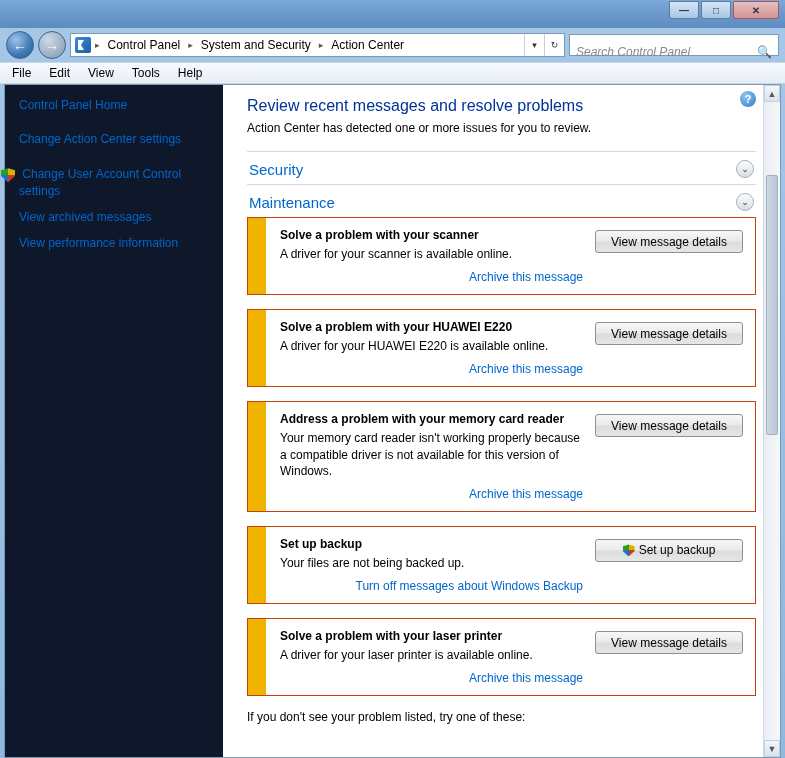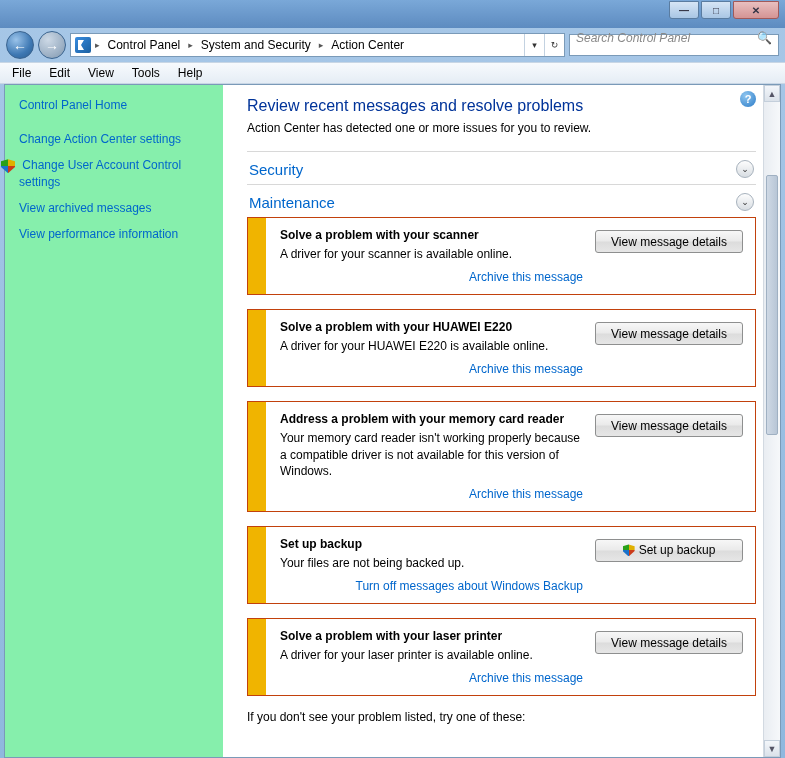--- a/index.html
+++ b/index.html
@@ -63,21 +63,21 @@
   }
   .flag { width:16px;height:16px; background:linear-gradient(135deg,#3a8de0,#1a5fa0); border-radius:2px; position:relative;}
   .flag::after { content:""; position:absolute; inset:3px; background:#fff; clip-path:polygon(0 0,60% 0,30% 50%,60% 100%,0 100%);}
   .crumb { color:#000; padding:0 4px; cursor:pointer;}
   .crumb-sep { color:#555; font-size:9px; padding:0 2px;}
   .addr-right { margin-left:auto; display:flex; }
   .addr-btn { width:20px; height:22px; border-left:1px solid #c3d2e1; display:flex;align-items:center;justify-content:center; font-size:9px; color:#333;}
   .searchbox {
     width: 210px; height:16px;
     background:#fff; border:1px solid #7a9ab8;
-    display:flex; align-items:flex-end; padding:10px 6px;
+    display:flex; align-items:flex-start; padding:10px 6px;
     color:#888; font-style:italic;
   }
   .searchbox .mag { margin-left:auto; color:#4b7bb0; font-style:normal;}
   
   .menubar {
     height: 22px;
     background: linear-gradient(to bottom,#f7fafd,#e5edf5);
     border-top:1px solid #c8d6e5;
     border-bottom:1px solid #c8d6e5;
     display:flex; align-items:center; padding:0 4px; gap:2px;
@@ -88,28 +88,28 @@
   .client {
     position: relative;
     display:flex;
     height: calc(758px - 28px - 34px - 22px);
     background:#fff;
     border:1px solid #7a9ab8;
     margin:0 4px 4px 4px;
   }
   .sidebar {
     width: 218px;
-    background: #86efac;
+    background: #0f172a;
     padding: 12px 10px 10px 14px;
     display:flex; flex-direction:column;
     font-size:12px;
   }
   .sidelink { color:#0066cc; margin-bottom:10px; cursor:pointer; line-height:1.35;}
   .sidelink.home { margin-bottom:18px;}
-  .sidelink.shield { position:relative; padding-left:0;}
+  .sidelink.shield { position:relative; padding-left:0;margin-top:9px;}
   .shield-icon { display:inline-block; width:14px;height:14px; vertical-align:middle; margin-left:-18px; margin-right:4px;
     background: conic-gradient(#e0b000 0 25%, #cb3b1a 25% 50%, #1a72cb 50% 75%, #28a018 75% 100%);
     clip-path: polygon(50% 0,100% 15%,100% 55%,50% 100%,0 55%,0 15%);
   }
   .seealso-block { margin-top:auto; }
   .seealso-title { color:#6b7785; margin-bottom:8px;}
   .content {
     flex:1;
     padding: 12px 24px 12px 24px;
     overflow-y:auto;

